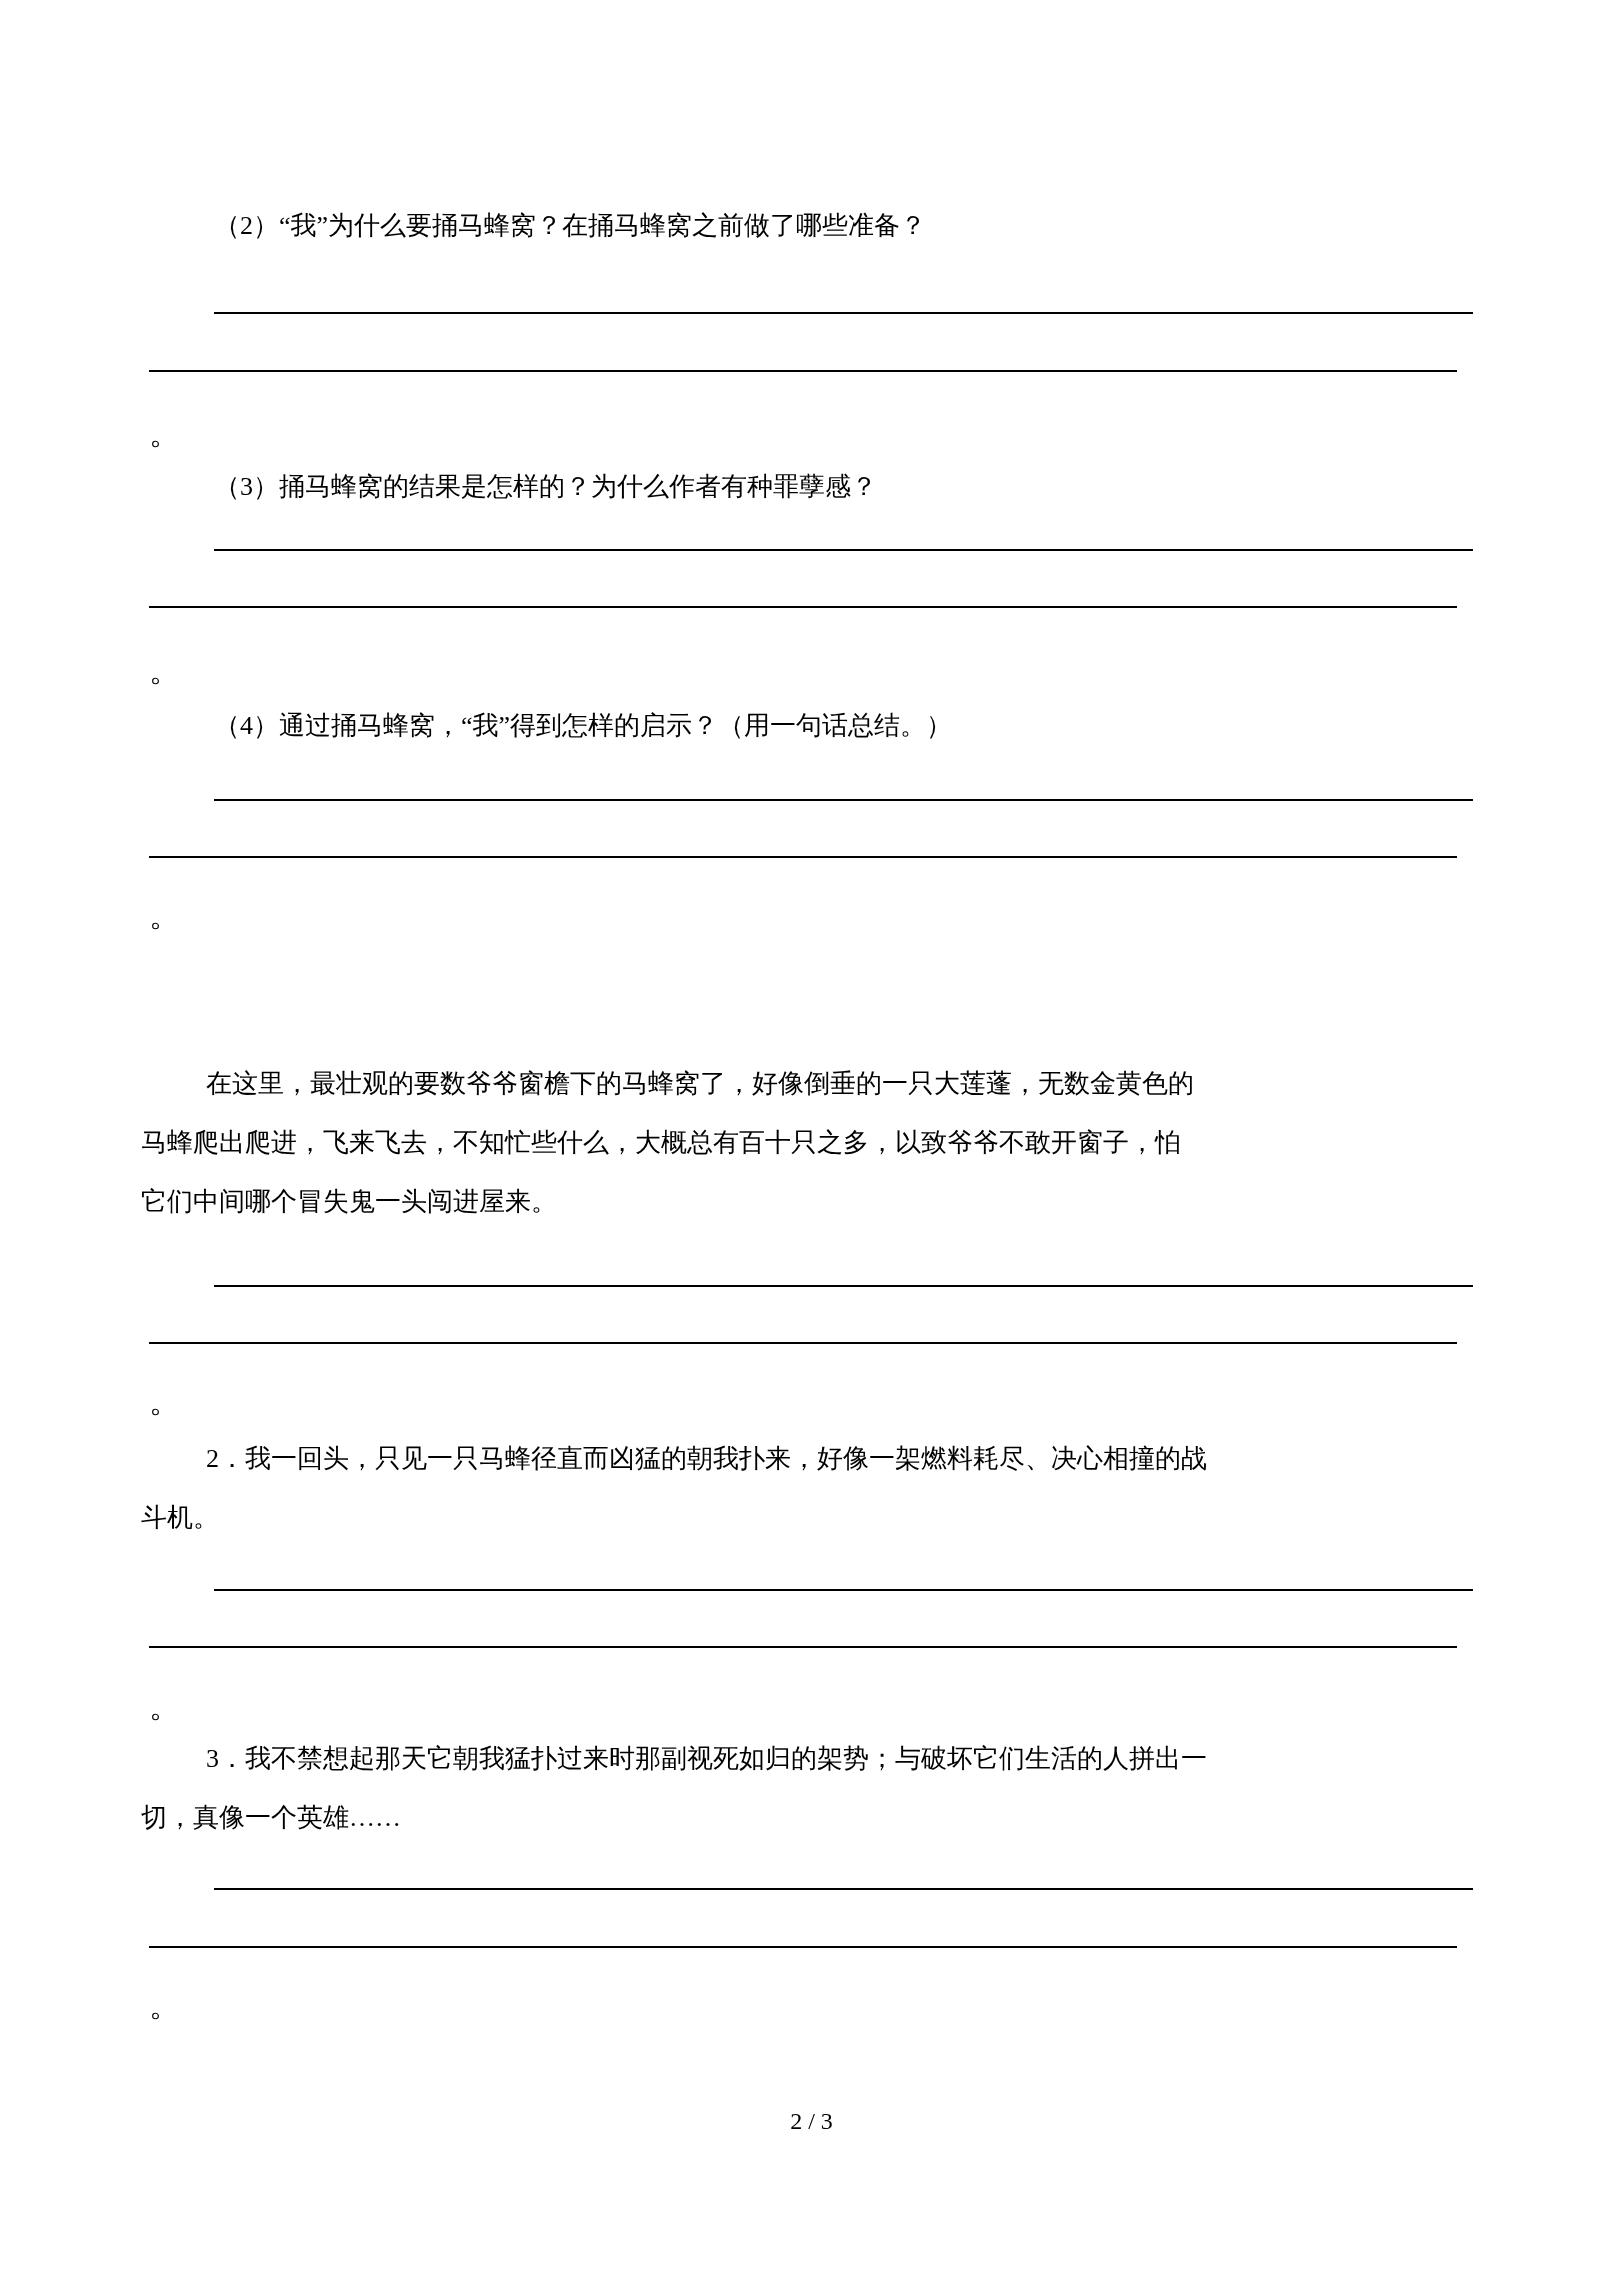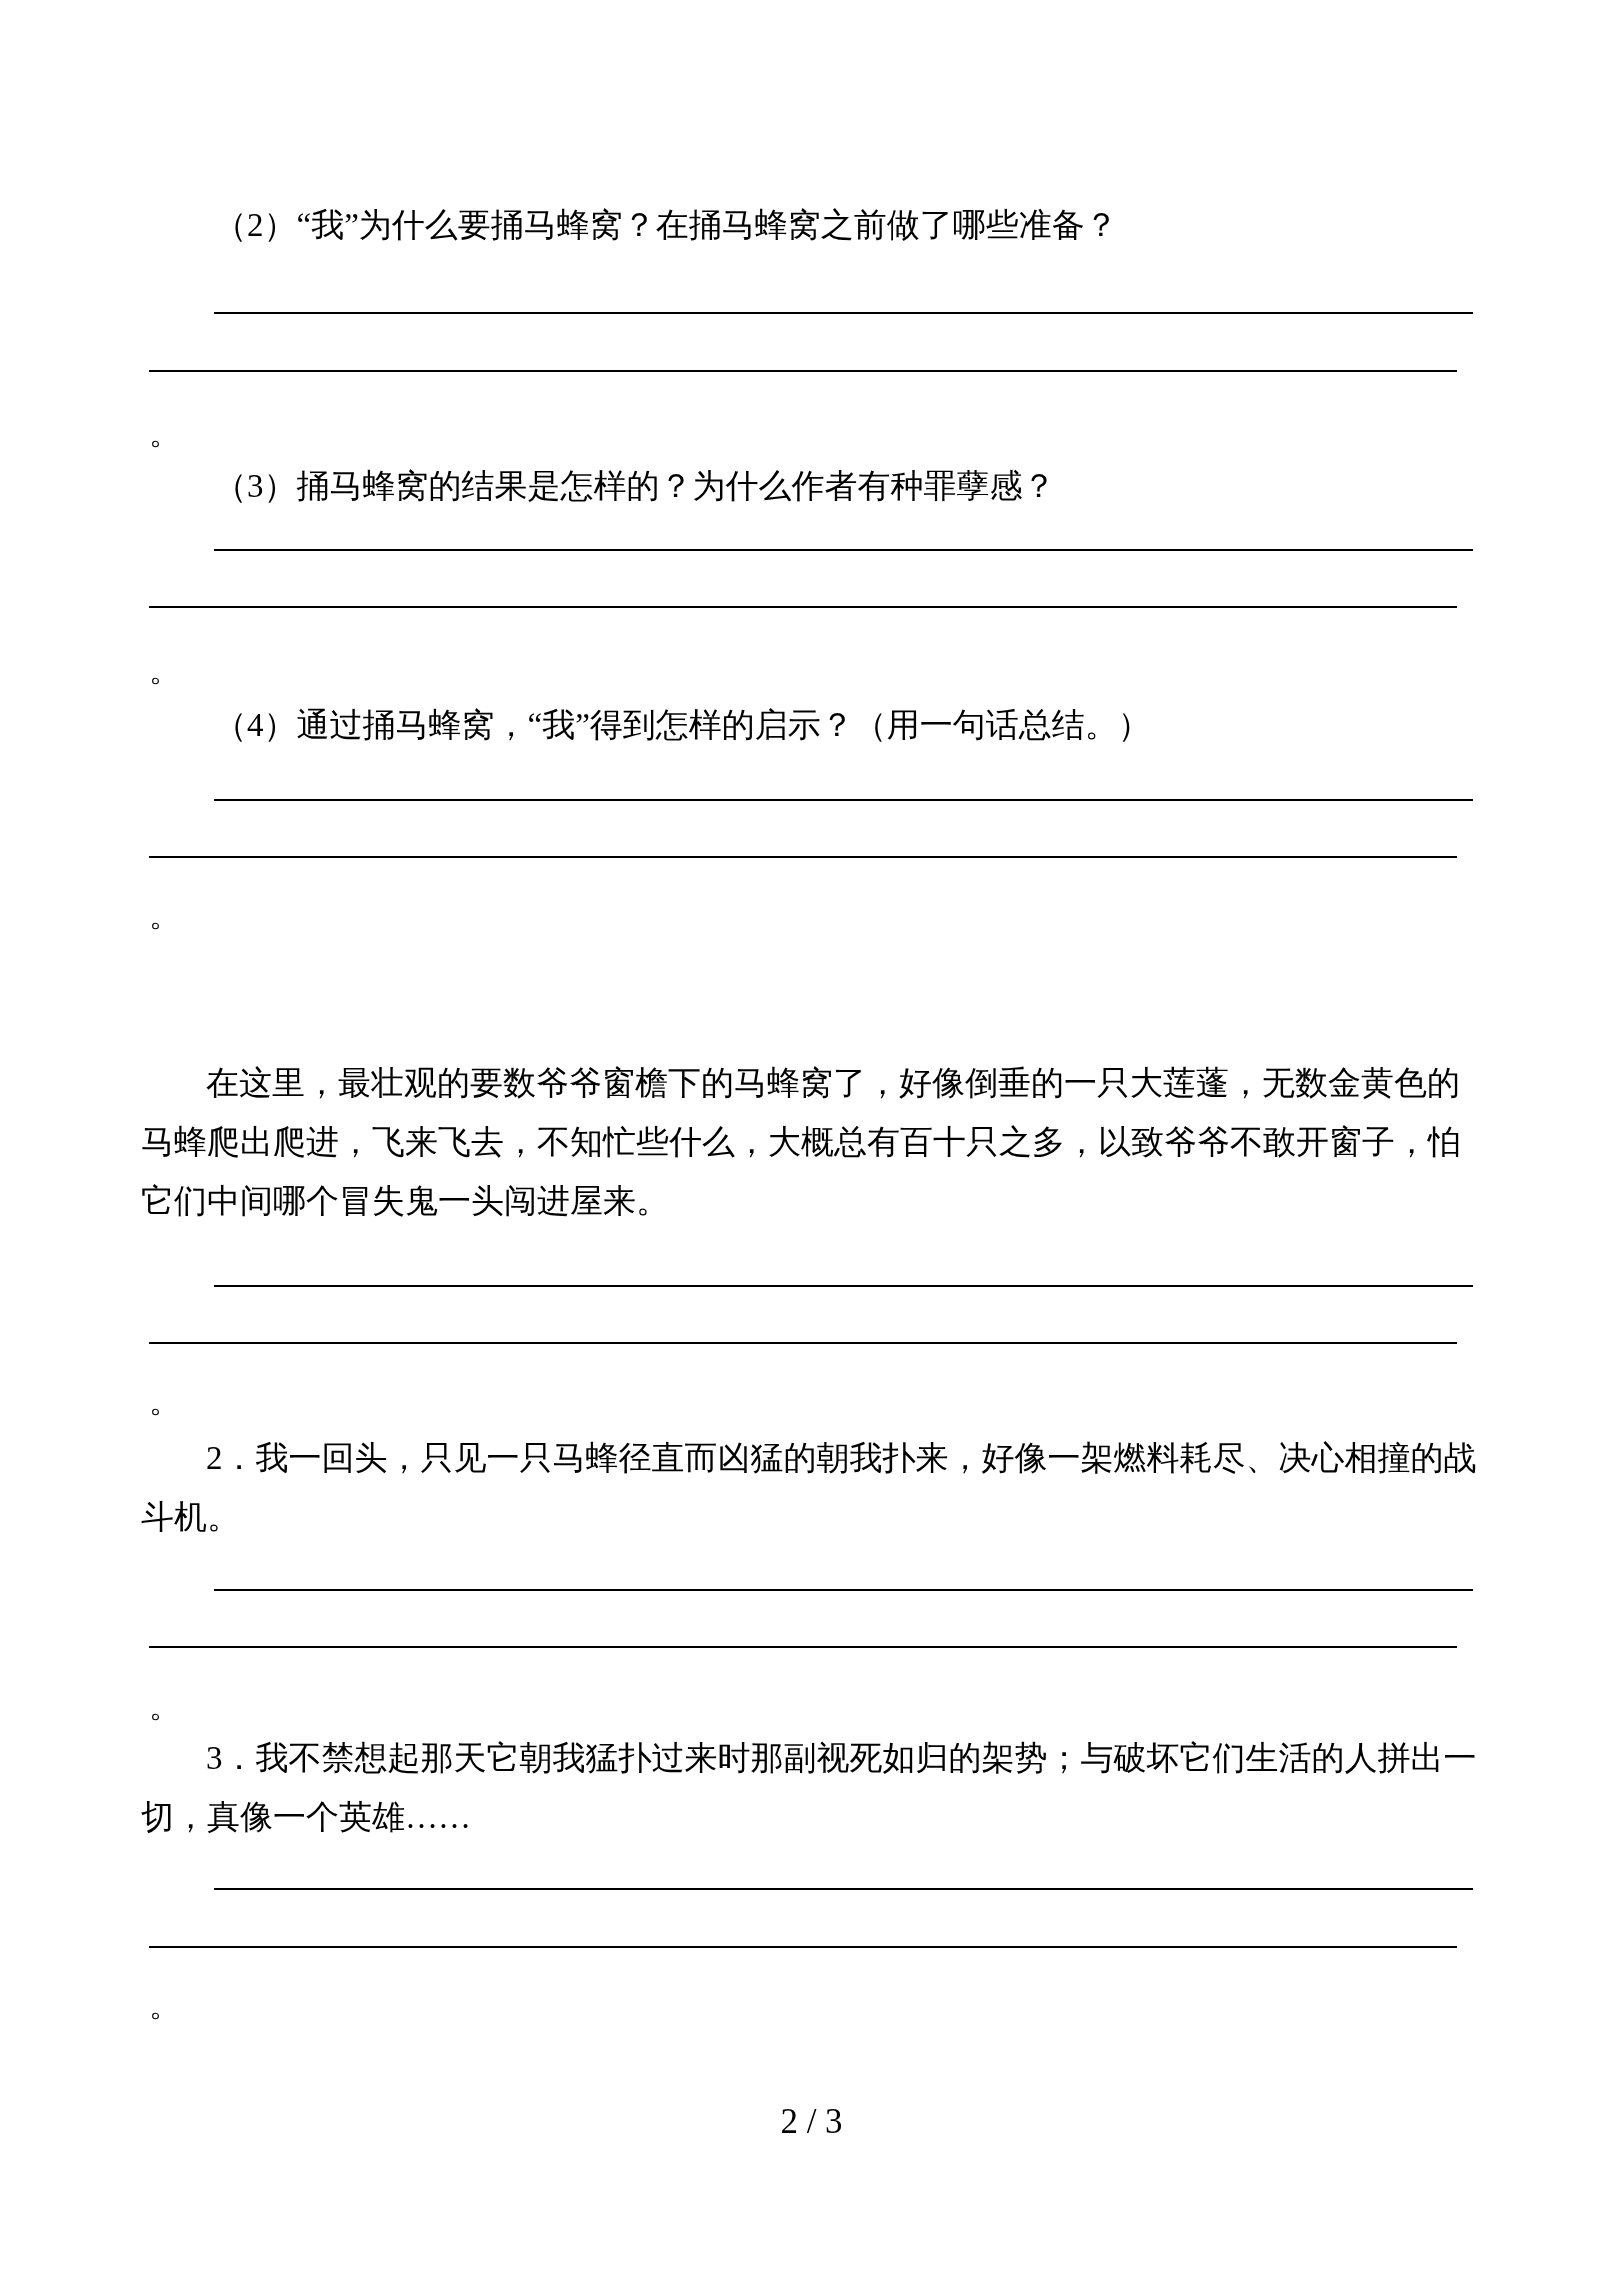--- a/index.html
+++ b/index.html
@@ -11,21 +11,21 @@
     position: relative;
     width: 1623px;
     height: 2295px;
     background: #ffffff;
     color: #000000;
     font-family: "Liberation Serif", "DejaVu Serif", serif;
     overflow: hidden;
   }
   .txt {
     position: absolute;
-    font-size: 33px;
+    font-size: 26px;
     line-height: 59px;
     letter-spacing: 0;
     white-space: pre-line;
   }
   .q { left: 214px; }
   .heading { left: 149px; }
   .para {
     left: 141px;
     width: 1370px;
     text-indent: 65px;
@@ -42,21 +42,21 @@
     position: absolute;
     left: 149px;
     font-size: 31px;
     line-height: 59px;
   }
   .pageno {
     position: absolute;
     left: 0;
     width: 100%;
     text-align: center;
-    font-size: 35px;
+    font-size: 24px;
     line-height: 41px;
   }
 </style>
 </head>
 <body>
 
 <div class="page">
 
   <div class="txt q" style="top:196px">（2）“我”为什么要捅马蜂窝？在捅马蜂窝之前做了哪些准备？</div>
   <div class="rule indented" style="top:312px"></div>

